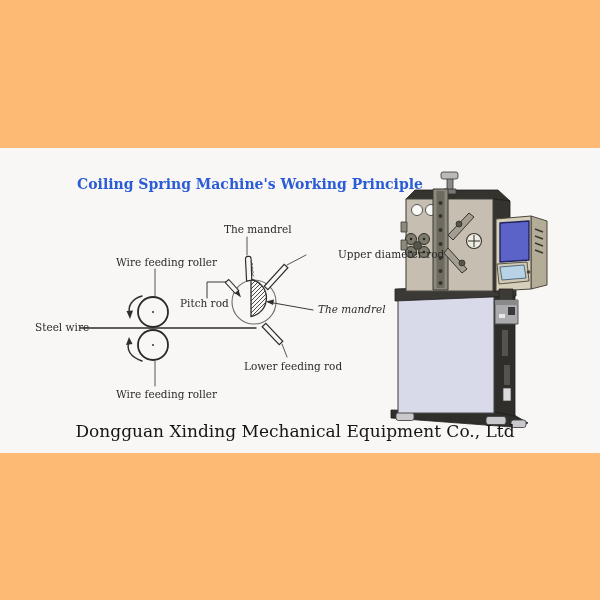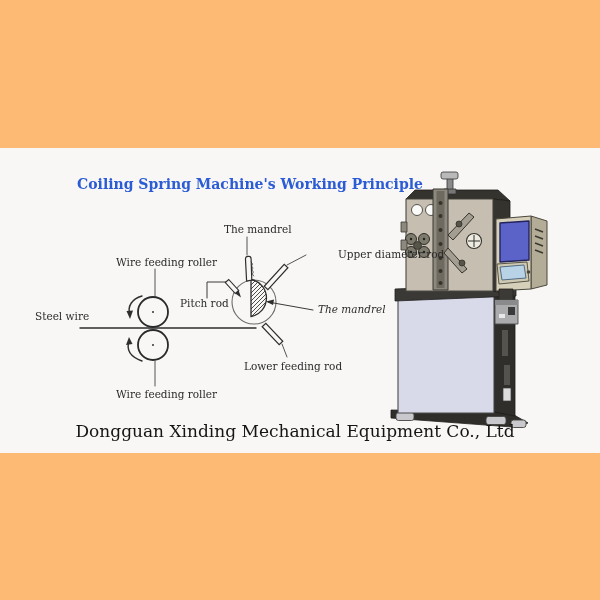--- a/index.html
+++ b/index.html
@@ -170,21 +170,21 @@
         <rect x="495" y="300" width="23" height="24" fill="#ababad" stroke="#4a4a4a" stroke-width="0.9"></rect>
         <rect x="495" y="300" width="23" height="5" fill="#8a8a8c" stroke="none"></rect>
         <rect x="508" y="307" width="7" height="8" fill="#3a3a3a" stroke="none"></rect>
         <rect x="499" y="314" width="6" height="4" fill="#e8e8e8" stroke="none"></rect>
       </g>
     </g>
   </svg>
 
   <div id="title">Coiling Spring Machine's Working Principle</div>
 
-  <div class="lbl" style="left:35px;top:311px;">Steel wire</div>
+  <div class="lbl" style="left:35px;top:322px;">Steel wire</div>
   <div class="lbl" style="left:116px;top:257px;">Wire feeding roller</div>
   <div class="lbl" style="left:116px;top:389px;">Wire feeding roller</div>
   <div class="lbl" style="left:224px;top:224px;">The mandrel</div>
   <div class="lbl" style="left:180px;top:298px;">Pitch rod</div>
   <div class="lbl" style="left:314px;top:249px;margin-left:24px;">Upper diameter rod</div>
   <div class="lbl" style="left:318px;top:304px;font-style:italic;">The mandrel</div>
   <div class="lbl" style="left:244px;top:361px;">Lower feeding rod</div>
 
   <div id="footer">Dongguan Xinding Mechanical Equipment Co., Ltd</div>
 </div>

